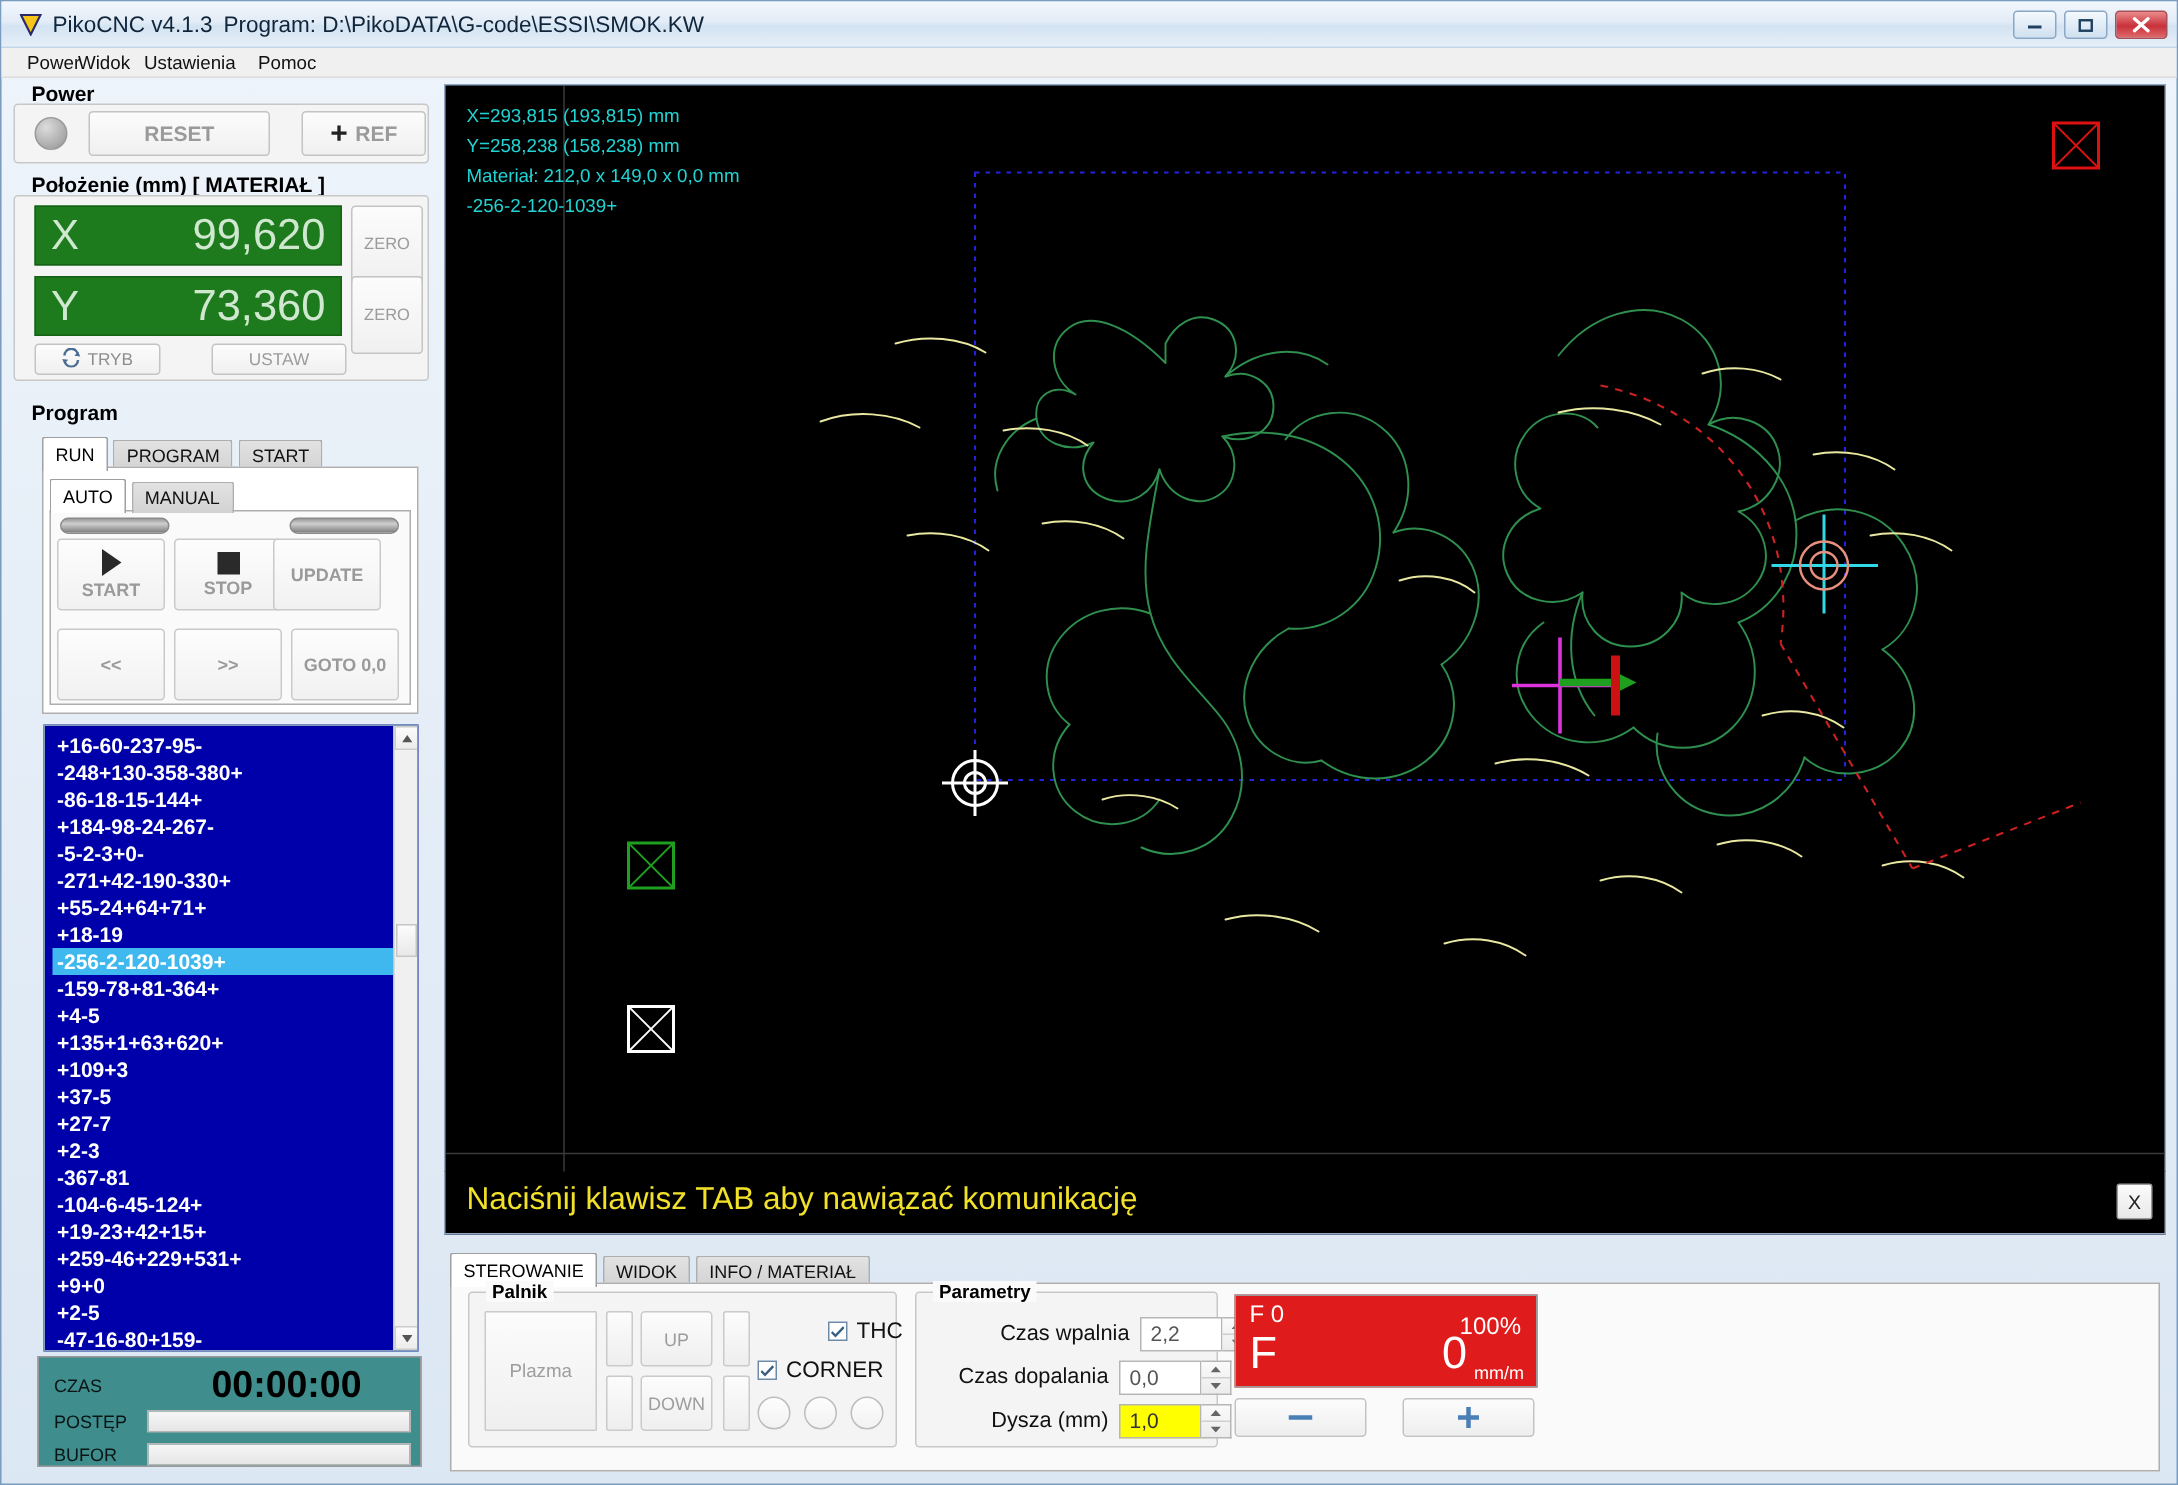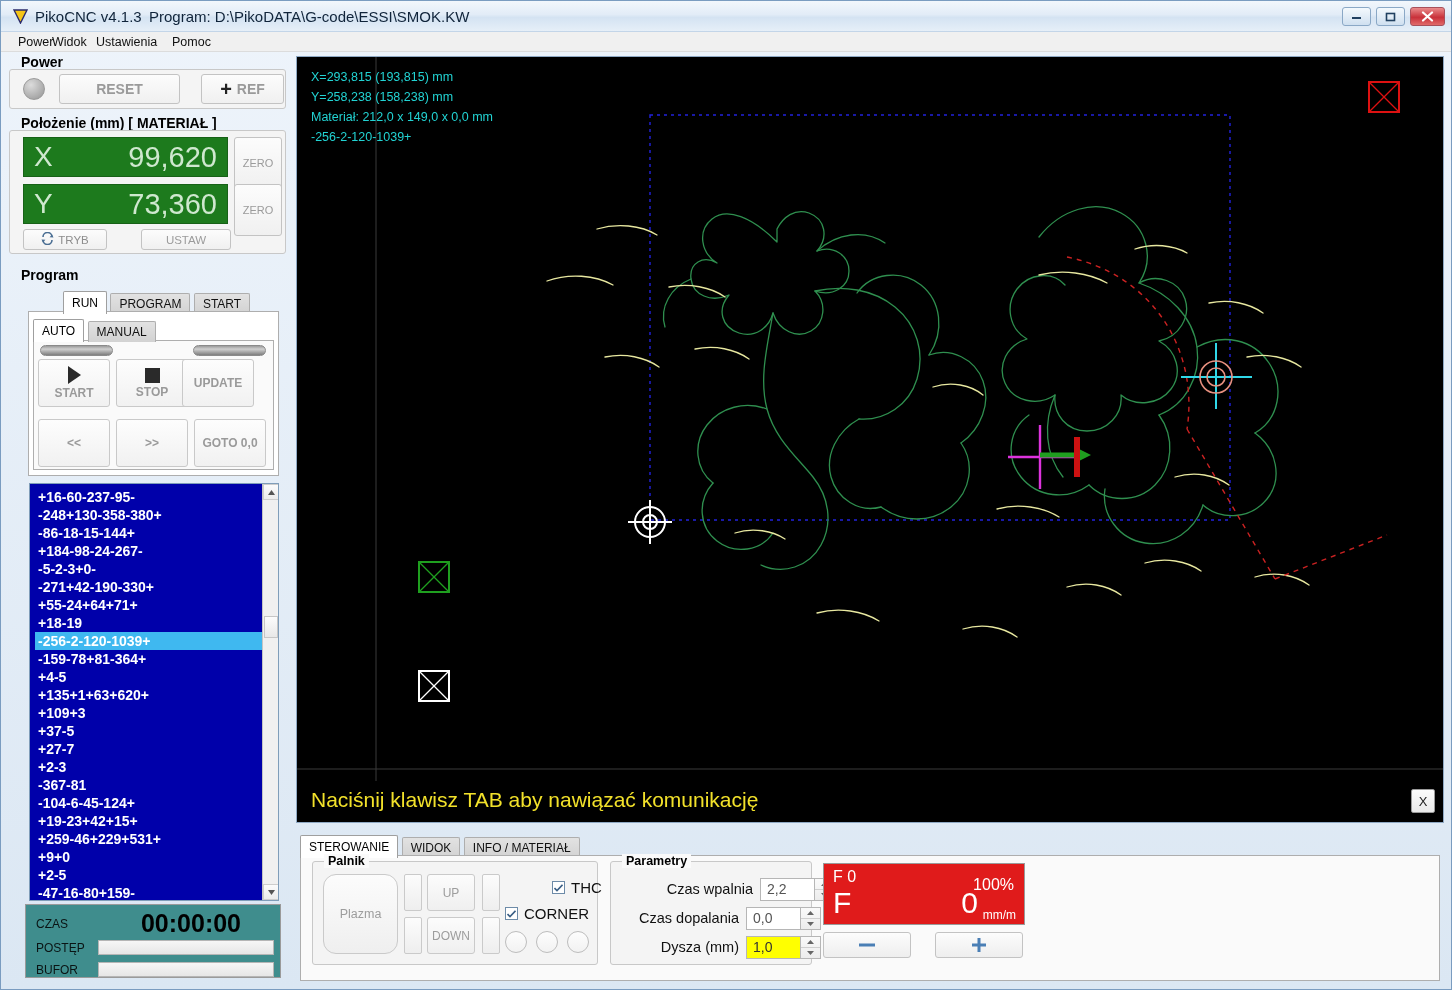--- a/index.html
+++ b/index.html
@@ -126,21 +126,21 @@
     margin-right:-1px; vertical-align:bottom;
   }
   .tab.active {
     background:#fff; border-color:#9f9f9f;
     height:23px; z-index:3; color:#000;
   }
   .tabpanel {
     position:absolute; border:1px solid #aeaeae; background:#fff;
   }
 
-  #run-tabs { left:27px; top:290px;margin-left:35px; }
+  #run-tabs { left:27px; top:290px; }
   #run-panel { left:27px; top:310px; width:251px; height:165px; }
   #auto-tabs { left:32px; top:318px; z-index:5;}
   #auto-panel { left:32px; top:339px; width:241px; height:130px; background:#fafafa; }
 
   .pill {
     position:absolute; height:11px; border-radius:6px;
     background:linear-gradient(#9b9b9b,#cfcfcf 35%,#7e7e7e);
     border:1px solid #8a8a8a;
   }
   #pill-1 { left:39px; top:344px; width:73px; }
@@ -261,21 +261,21 @@
   #bot-panel {
     position:absolute; left:4px; top:22px; width:1140px; height:126px;
     border:1px solid #aeaeae; background:#fafafa;
   }
 
   #palnik-box { left:16px; top:28px; width:286px; height:104px; }
   #palnik-lbl { position:absolute; left:28px; top:21px; z-index:4;
                 background:#fafafa; padding:0 4px; font-size:12.5px; font-weight:bold; }
   #btn-plazma {
     position:absolute; left:27px; top:41px; width:75px; height:80px;
-    border:1px solid #cacaca; border-radius:13px;
+    border:1px solid #cacaca; border-radius:1px;
     background:linear-gradient(#fcfcfc,#efefef);
     display:flex; align-items:center; justify-content:center;
     font-size:12.5px; color:#9d9d9d;
   }
   .slim {
     position:absolute; width:18px; height:37px;
     border:1px solid #cacaca; border-radius:2px;
     background:linear-gradient(#fcfcfc,#eeeeee);
   }
   #slim-a { left:108px; top:41px; }

